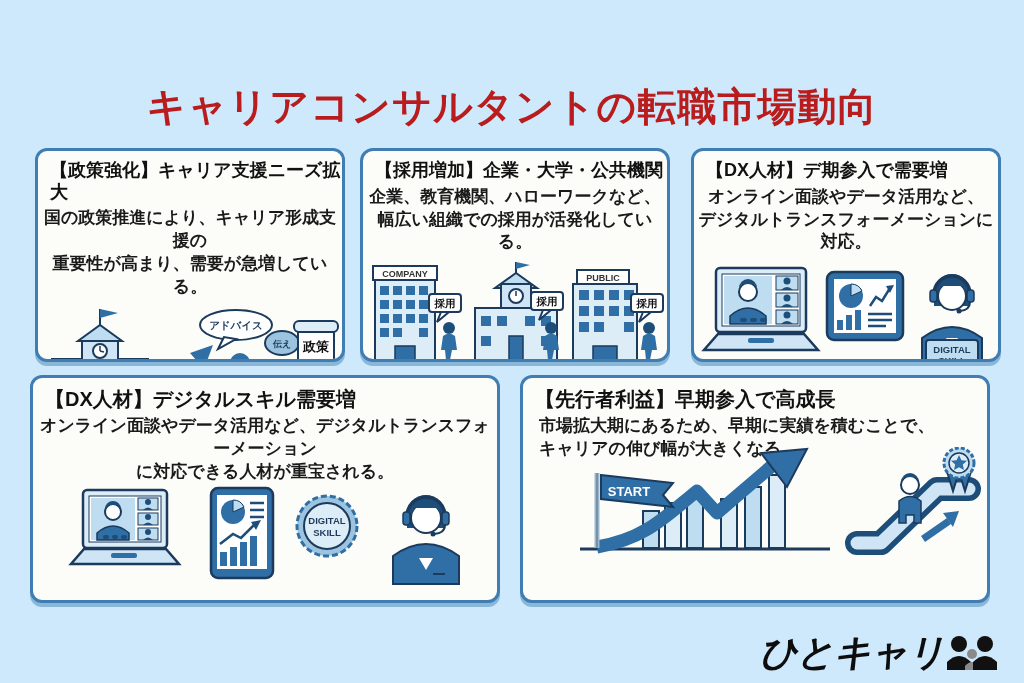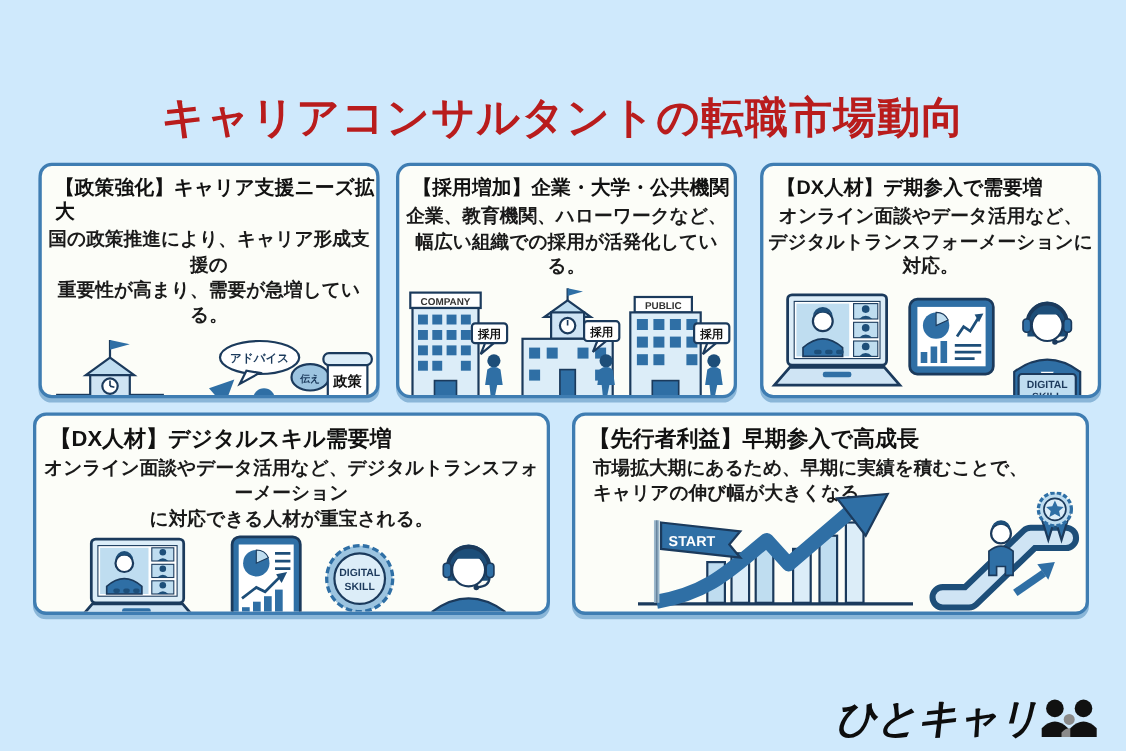--- a/index.html
+++ b/index.html
@@ -14,21 +14,21 @@
     color:#b91c1c; letter-spacing:1px;
   }
   .card {
     position:absolute; background:#fcfdf8;
     border:3px solid #3f7db2; border-radius:12px;
     box-shadow:0 4px 0 0 #8ab6d8;
     overflow:hidden;
   }
   .card-sm { top:148px; width:310px; height:214px; }
   #card1 { left:35px; } #card2 { left:360px;border-radius:13px; } #card3 { left:691px; }
-  .card-lg { top:375px; width:470px; height:184px; }
+  .card-lg { top:375px; width:470px; height:228px; }
   #card4 { left:30px; } #card5 { left:520px; }
   .card-heading {
     text-align:left; font-weight:800; color:#111;
     margin-top:9px; line-height:1.2;padding-left:12px;
   }
   .card-sm .card-heading { font-size:18px; }
   .card-lg .card-heading { font-size:20px; }
   .card-body {
     text-align:center; font-weight:700; color:#1a1a1a;
     font-size:17px; line-height:1.35; margin-top:4px;

